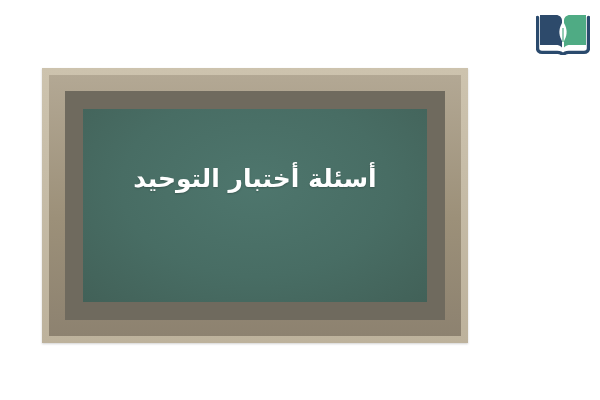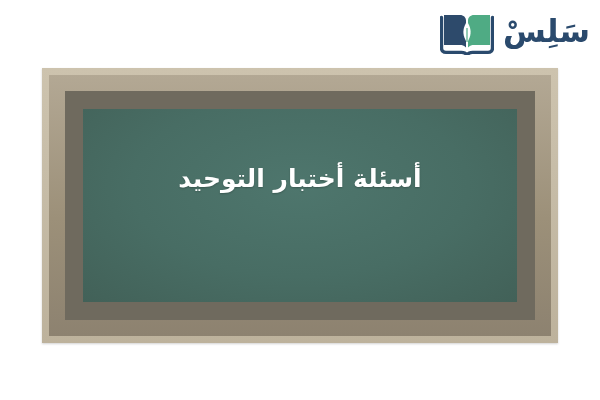--- a/index.html
+++ b/index.html
@@ -43,21 +43,21 @@
     white-space: nowrap;
     direction: rtl;
     padding-bottom: 2px;
   }
 
   
   .board-wrap {
     position: absolute;
     left: 42px;
     top: 68px;
-    width: 516px;
+    width: 426px;
     height: 275px;
   }
 
   
   .board-frame-outer {
     position: absolute;
     inset: 0;
     background: linear-gradient(180deg, #cdc3ae 0%, #c6bca7 42%, #bdb29c 100%);
     box-shadow: 0 1px 2px rgba(0,0,0,0.18);
   }
@@ -127,21 +127,20 @@
 
       <path d="M50 6 H34 C30.5 6 28 8.4 28 11.6 V38.5 C30 36.6 31.8 36 34 36 H50 Z" fill="#4fab84"></path>
 
       <path d="M27 12.5 C30.6 17.5 31.6 23.4 29.6 28.6 L27 34.6 L24.4 28.6 C22.4 23.4 23.4 17.5 27 12.5 Z" fill="#ffffff"></path>
       <path d="M27 19 L27 33" stroke="#4fab84" stroke-width="1.2" fill="none"></path>
 
       <path d="M1.5 8.5 V39 C1.5 41.6 3.4 43.4 6 43.4 H21.3 C24 43.4 26 44.6 27 46 C28 44.6 30 43.4 32.7 43.4 H48 C50.6 43.4 52.5 41.6 52.5 39 V8.5" fill="none" stroke="#2a4a6d" stroke-width="3.4" stroke-linecap="round" stroke-linejoin="round"></path>
     </svg>
   </span>
 
-  <span class="brand-name">سَلِسْ</span>
 </div>
 
 <div class="board-wrap">
   <div class="board-frame-outer">
     <div class="board-frame-inner">
       <div class="board-lip">
         <div class="board-surface">
           <div class="board-text">
             <div class="board-line">أسئلة أختبار التوحيد</div>
           </div>

